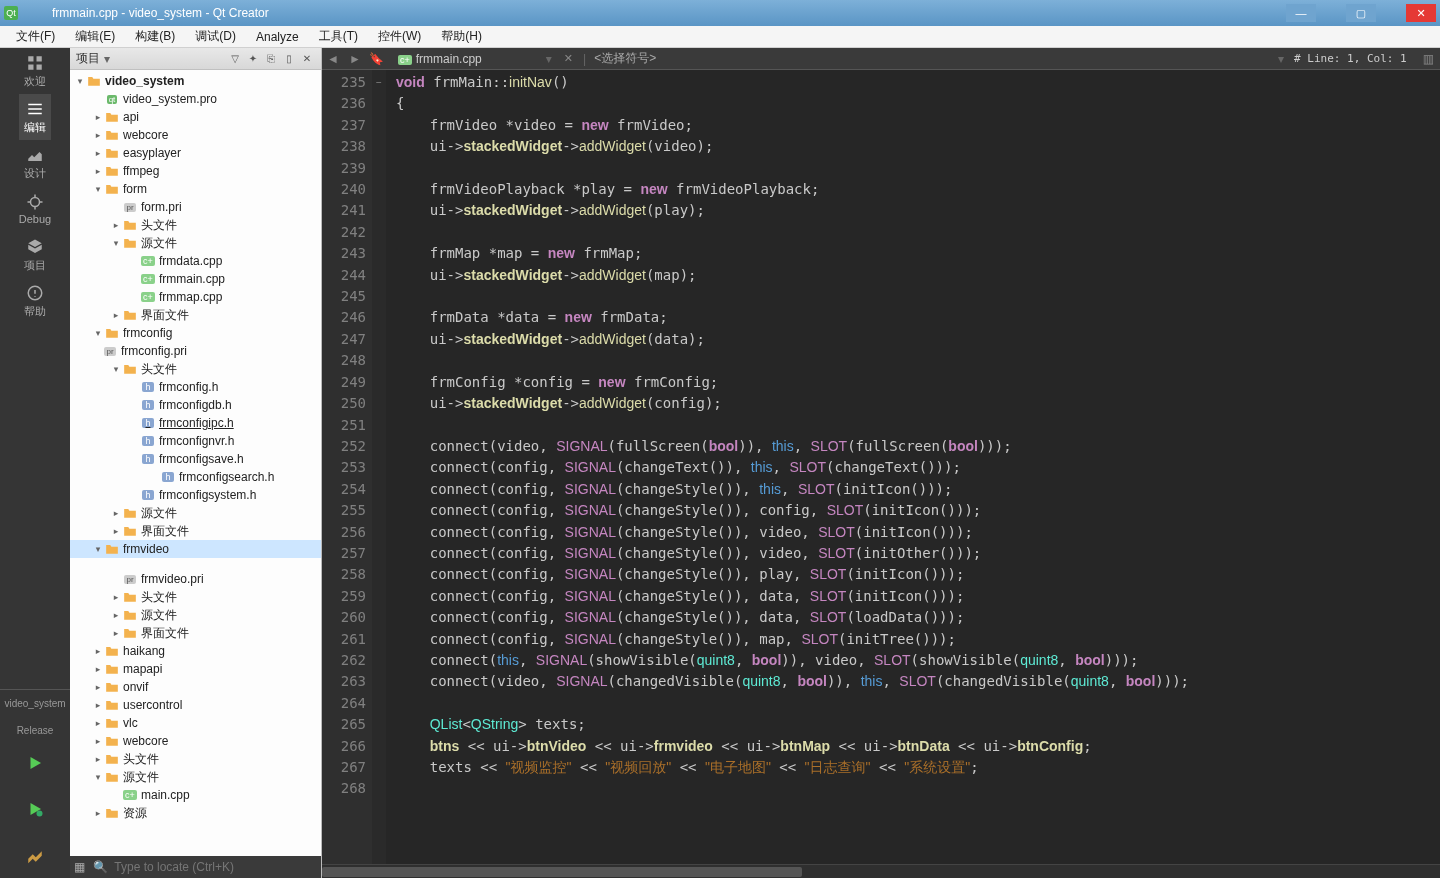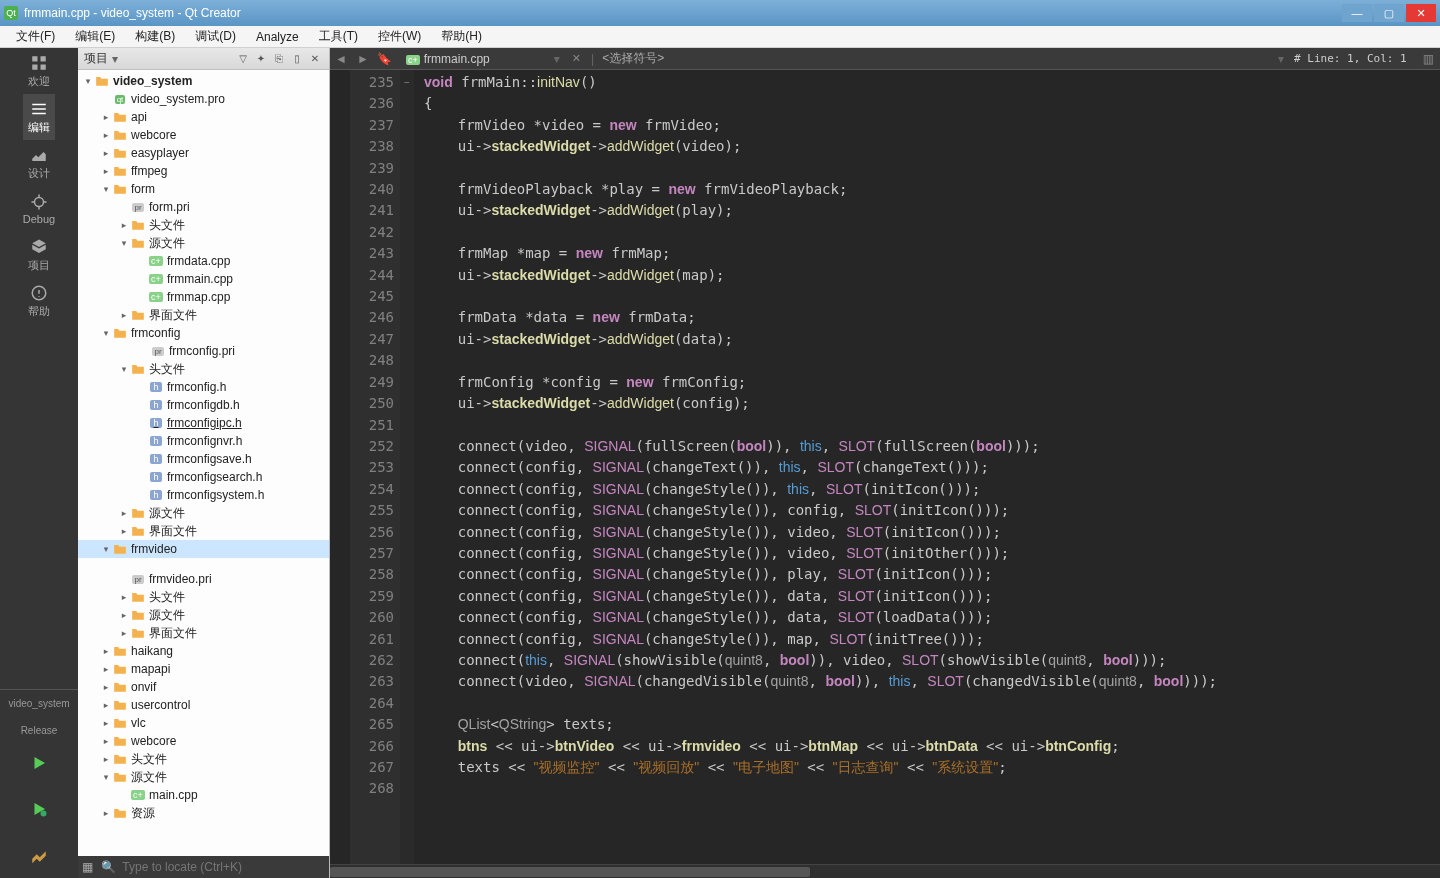--- a/index.html
+++ b/index.html
@@ -1,33 +1,33 @@
 <!DOCTYPE html>
 <html><head>
 <meta charset="utf-8">
 <style>
 * { margin: 0; padding: 0; box-sizing: border-box; font-family: "Microsoft YaHei", Arial, sans-serif; }
 body { width: 1440px; height: 878px; background: #2b2b2b; overflow: hidden; display: flex; flex-direction: column; }
 
 
-.titlebar { height: 22px; background: linear-gradient(#7db0d8, #5a95c5); display: flex; align-items: center; padding: 13px 4px; color: #fff; font-size: 12px; }
+.titlebar { height: 22px; background: linear-gradient(#7db0d8, #5a95c5); display: flex; align-items: center; padding: 13px 4px; color: #fff; font-size: 12px; gap: 28px; }
 .titlebar .qt-icon { width: 14px; height: 14px; background: #4caf50; border-radius: 2px; margin-right: 6px; display: inline-flex; align-items: center; justify-content: center; font-size: 9px; color: #fff; }
 .titlebar .spacer { flex: 1; }
 .titlebar .win-btn { width: 30px; height: 18px; margin-left: 2px; display: inline-flex; align-items: center; justify-content: center; font-size: 11px; background: #6fa4cf; }
 .titlebar .win-btn.close { background: #e53935; }
 
 
 .menubar { height: 22px; background: #f5f5f5; display: flex; align-items: center; padding: 0 6px; font-size: 12px; color: #222; border-bottom: 1px solid #d0d0d0; }
 .menubar .menu-item { padding: 2px 10px; }
 
 
 .main { flex: 1; display: flex; min-height: 0; }
 
 
-.iconbar { width: 78px; background: #353535; display: flex; flex-direction: column; align-items: center; color: #aaa; font-size: 11px; }
+.iconbar { width: 70px; background: #353535; display: flex; flex-direction: column; align-items: center; color: #aaa; font-size: 11px; }
 .iconbar .icon-item { height: 46px; width: 100%; display: flex; flex-direction: column; align-items: center; justify-content: center; gap: 2px; }
 .iconbar .icon-item.active { background: #4a4a4a; color: #fff; }
 .iconbar .icon-item svg { width: 18px; height: 18px; fill: currentColor; }
 .iconbar .bottom-group { margin-top: auto; width: 100%; }
 .iconbar .sep { height: 1px; background: #555; margin: 4px 0; }
 .iconbar .icon-item.play svg { fill: #56cc56; }
 .iconbar .icon-item.build svg { fill: #cc9b44; }
 .iconbar .project-label { font-size: 10px; color: #999; padding: 6px 0; }
 
 
@@ -55,25 +55,25 @@
 .editor-toolbar { height: 22px; background: #3a3a3a; display: flex; align-items: center; font-size: 12px; color: #ccc; border-bottom: 1px solid #555; }
 .editor-toolbar .nav-arrow { width: 22px; text-align: center; color: #888; }
 .editor-toolbar .tab { padding: 0 10px; display: flex; align-items: center; gap: 4px; }
 .editor-toolbar .tab .xclose { color: #888; font-size: 11px; margin-left: 8px; }
 .editor-toolbar .sep { color: #666; }
 .editor-toolbar .spacer { flex: 1; }
 .editor-toolbar .lineinfo { padding: 0 10px; font-family: Consolas, monospace; font-size: 11px; }
 .editor-toolbar .split-icon { padding: 0 6px; color: #888; }
 
 .code-container { flex: 1; display: flex; background: #262626; overflow: hidden; position: relative; }
-.gutter { width: 50px; background: #2f2f2f; text-align: right; padding: 2px 6px 2px 0; font-family: Consolas, monospace; font-size: 14px; color: #808080; line-height: 21.4px; margin-left: 20px; }
+.gutter { width: 50px; background: #2f2f2f; text-align: right; padding: 2px 6px 2px 0; font-family: Consolas, monospace; font-size: 14px; color: #808080; line-height: 21.4px; }
 .fold-gutter { width: 14px; background: #2a2a2a; padding-top: 2px; font-size: 10px; line-height: 21.4px; color: #888; text-align: center; }
 .code { flex: 1; padding: 2px 0 2px 10px; font-family: Consolas, monospace; font-size: 14px; line-height: 21.4px; white-space: pre; color: #c9c9c9; overflow-x: auto; }
 .code .kw { color: #c586c0; font-weight: bold; }
-.code .ty { color: #a3a3a3; }
+.code .ty { color: #5eead4; }
 .code .fn { color: #dcdcaa; }
 .code .str { color: #aa6f29; }
 .code .sig { color: #c586c0; }
 .code .mbr { color: #dcdcaa; font-weight: bold; }
 .code .this1 { color: #569cd6; }
 .hscroll { height: 14px; background: #2f2f2f; border-top: 1px solid #444; position: relative; }
 .hscroll .thumb { position: absolute; left: 0; top: 2px; height: 10px; width: 480px; background: #555; border-radius: 2px; }
 
 
 .statusbar { height: 22px; background: #3a3a3a; display: flex; align-items: center; font-size: 11px; color: #ccc; padding: 0 8px; gap: 14px; }
@@ -299,21 +299,21 @@
         </div>
         <div class="tree-row" style="padding-left: 22px;">
           <span class="arrow">▾</span>
           <span class="ficon folder">
             <svg viewBox="0 0 24 20">
               <path d="M2 3h7l2 3h11v12H2z"></path>
             </svg>
           </span>
           <span>frmconfig</span>
         </div>
-        <div class="tree-row" style="padding-left: 60px;">
+        <div class="tree-row" style="padding-left: 20px;">
           <span class="arrow"></span>
           <span class="ficon file-pri"></span>
           <span>frmconfig.pri</span>
         </div>
         <div class="tree-row" style="padding-left: 40px;">
           <span class="arrow">▾</span>
           <span class="ficon folder">
             <svg viewBox="0 0 24 20">
               <path d="M2 3h7l2 3h11v12H2z"></path>
             </svg>
@@ -338,21 +338,21 @@
         <div class="tree-row" style="padding-left: 58px;">
           <span class="arrow"></span>
           <span class="ficon file-h"></span>
           <span>frmconfignvr.h</span>
         </div>
         <div class="tree-row" style="padding-left: 58px;">
           <span class="arrow"></span>
           <span class="ficon file-h"></span>
           <span>frmconfigsave.h</span>
         </div>
-        <div class="tree-row" style="padding-left: 58px;">
+        <div class="tree-row" style="padding-left: 58px; margin-left: 20px;">
           <span class="arrow"></span>
           <span class="ficon file-h"></span>
           <span>frmconfigsearch.h</span>
         </div>
         <div class="tree-row" style="padding-left: 58px;">
           <span class="arrow"></span>
           <span class="ficon file-h"></span>
           <span>frmconfigsystem.h</span>
         </div>
         <div class="tree-row" style="padding-left: 40px;">

